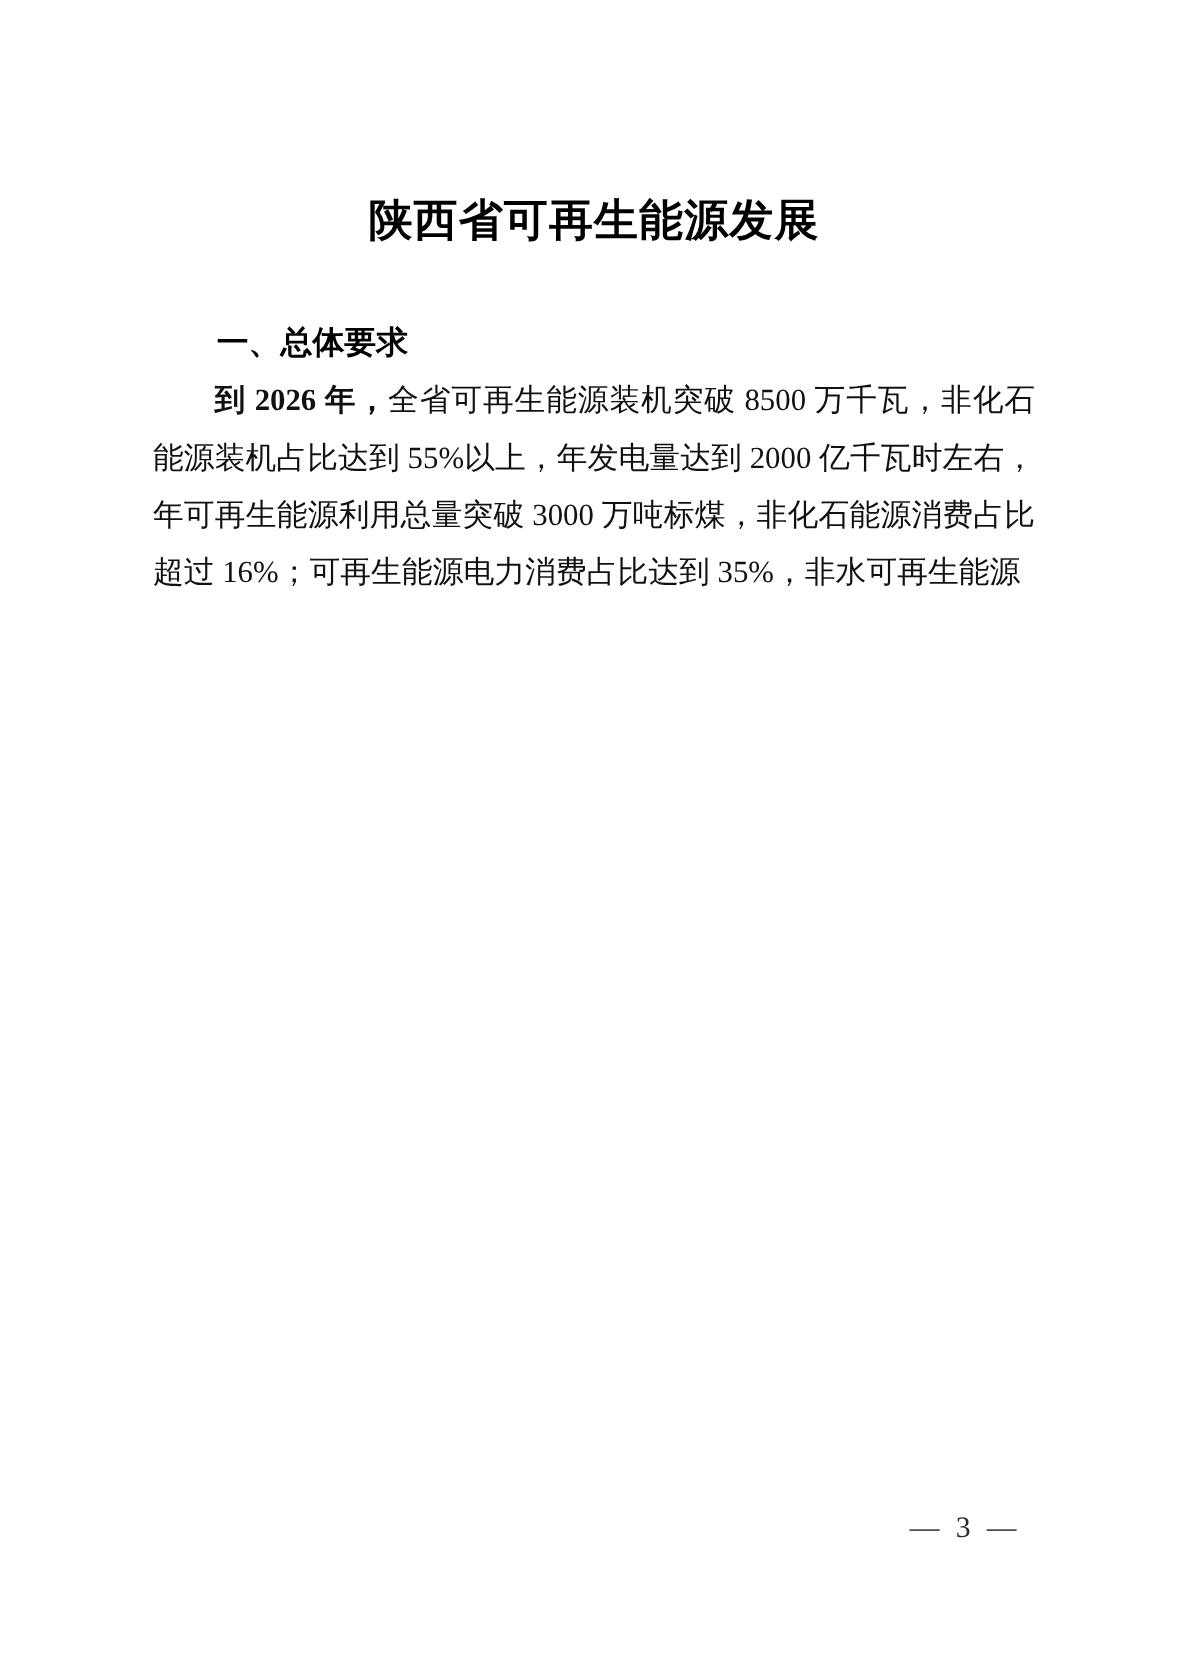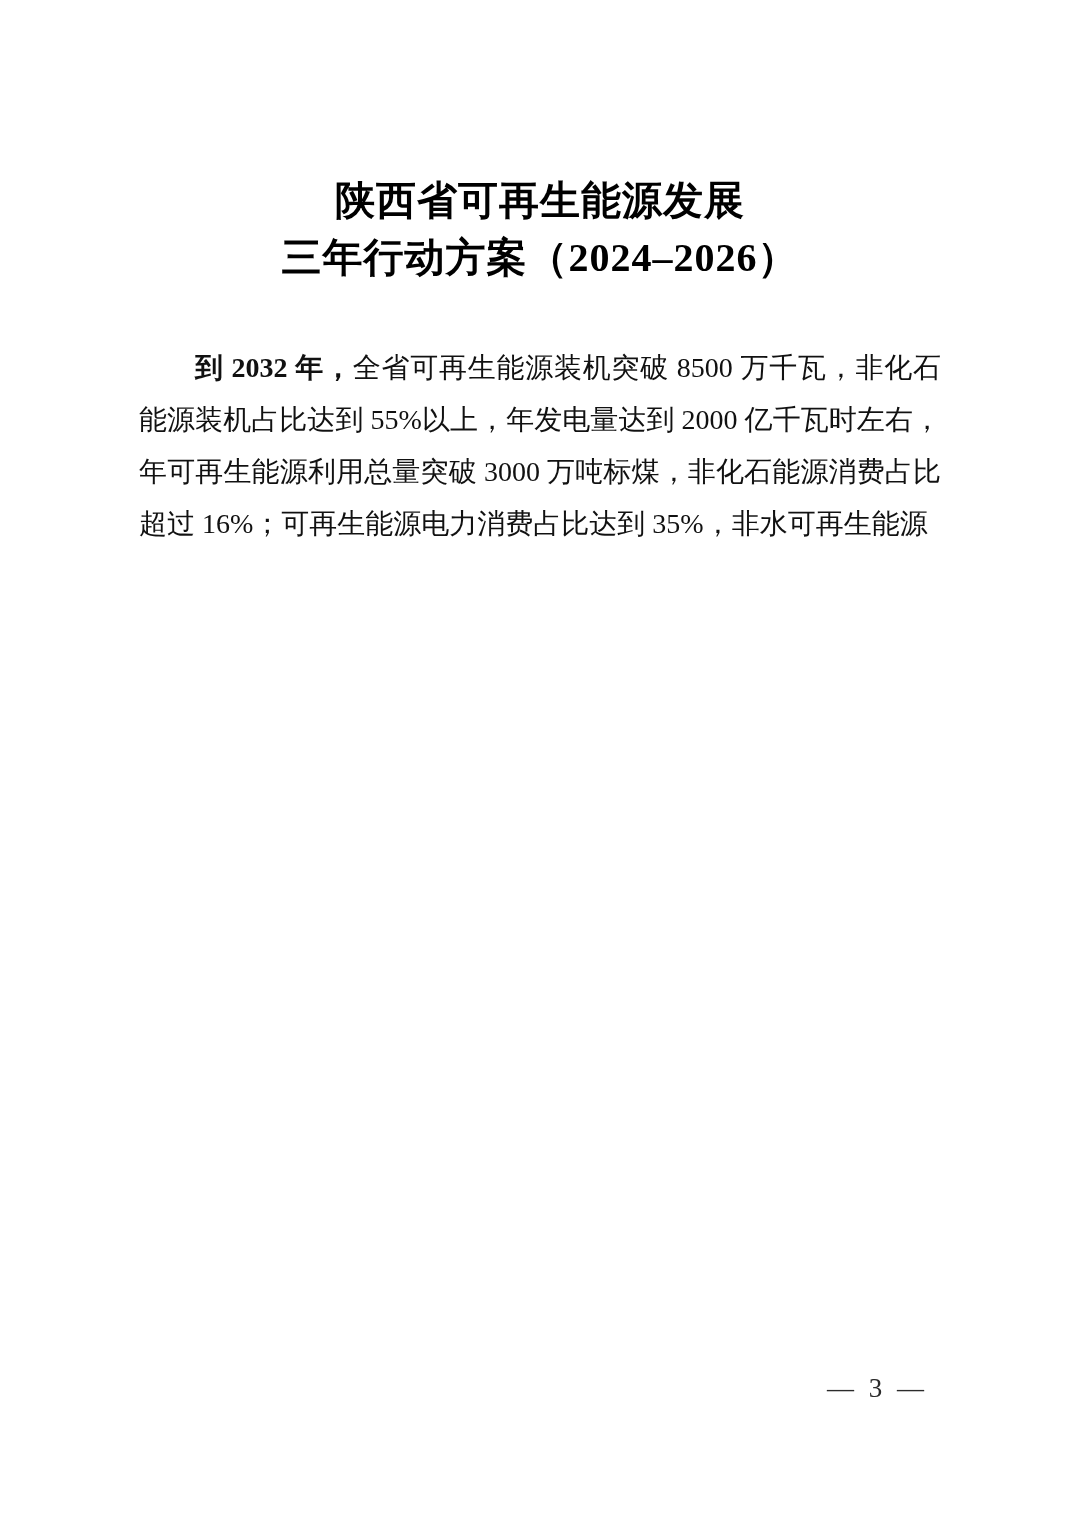--- a/index.html
+++ b/index.html
@@ -59,25 +59,25 @@
     white-space: nowrap;
   }
 </style>
 </head>
 <body>
 
 <div class="page">
 
   <div class="doc-title">
     <div>陕西省可再生能源发展</div>
-    <div>三年行动方案（2024–2026）</div>
   </div>
 
   <div class="content">
 
+    <h2 class="section-heading">一、总体要求</h2>
 
 
-    <p class="para"><span class="bold-lead">到 2032 年，</span><span>全省可再生能源装机突破 8500 万千瓦，非化石能源装机占比达到 55%以上，年发电量达到 2000 亿千瓦时左右，年可再生能源利用总量突破 3000 万吨标煤，非化石能源消费占比超过 16%；可再生能源电力消费占比达到 35%，非水可再生能源</span></p>
+    <p class="para"><span class="bold-lead">到 2026 年，</span><span>全省可再生能源装机突破 8500 万千瓦，非化石能源装机占比达到 55%以上，年发电量达到 2000 亿千瓦时左右，年可再生能源利用总量突破 3000 万吨标煤，非化石能源消费占比超过 16%；可再生能源电力消费占比达到 35%，非水可再生能源</span></p>
   </div>
 
   <div class="page-number">— 3 —</div>
 
 </div>
 
 </body></html>

